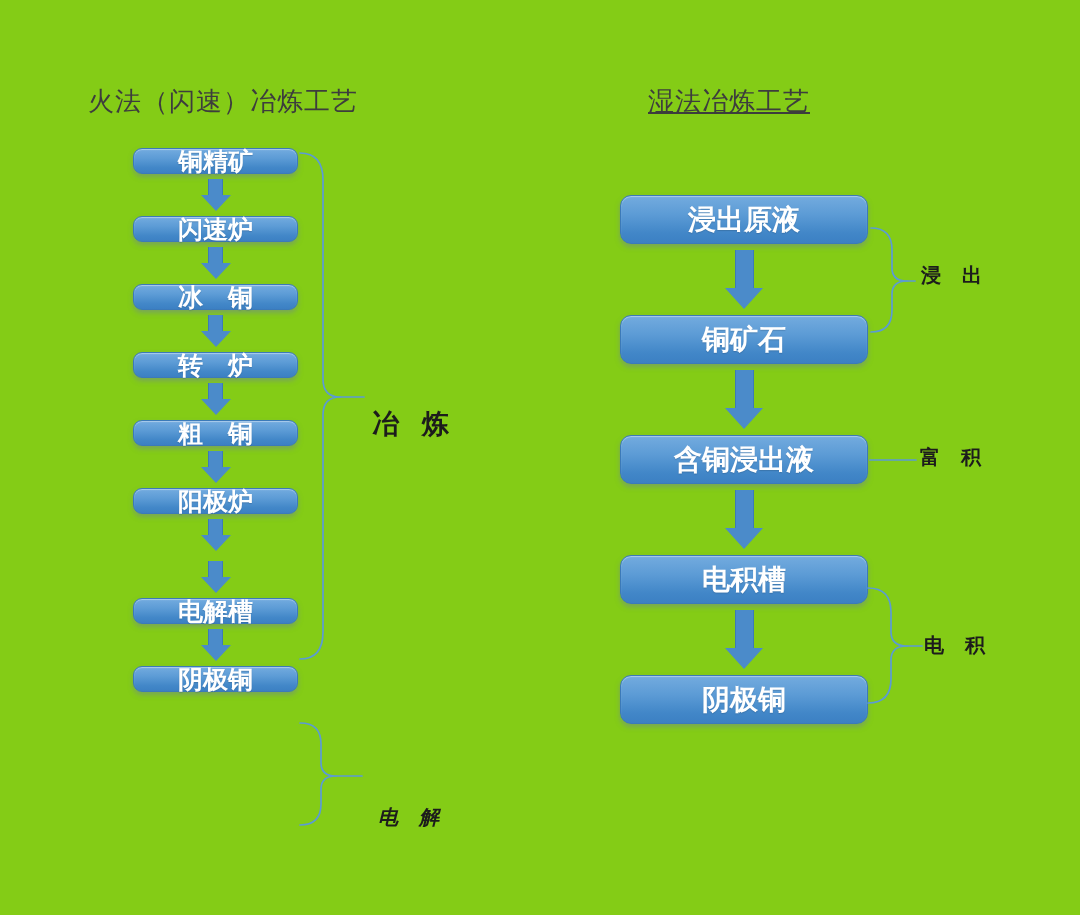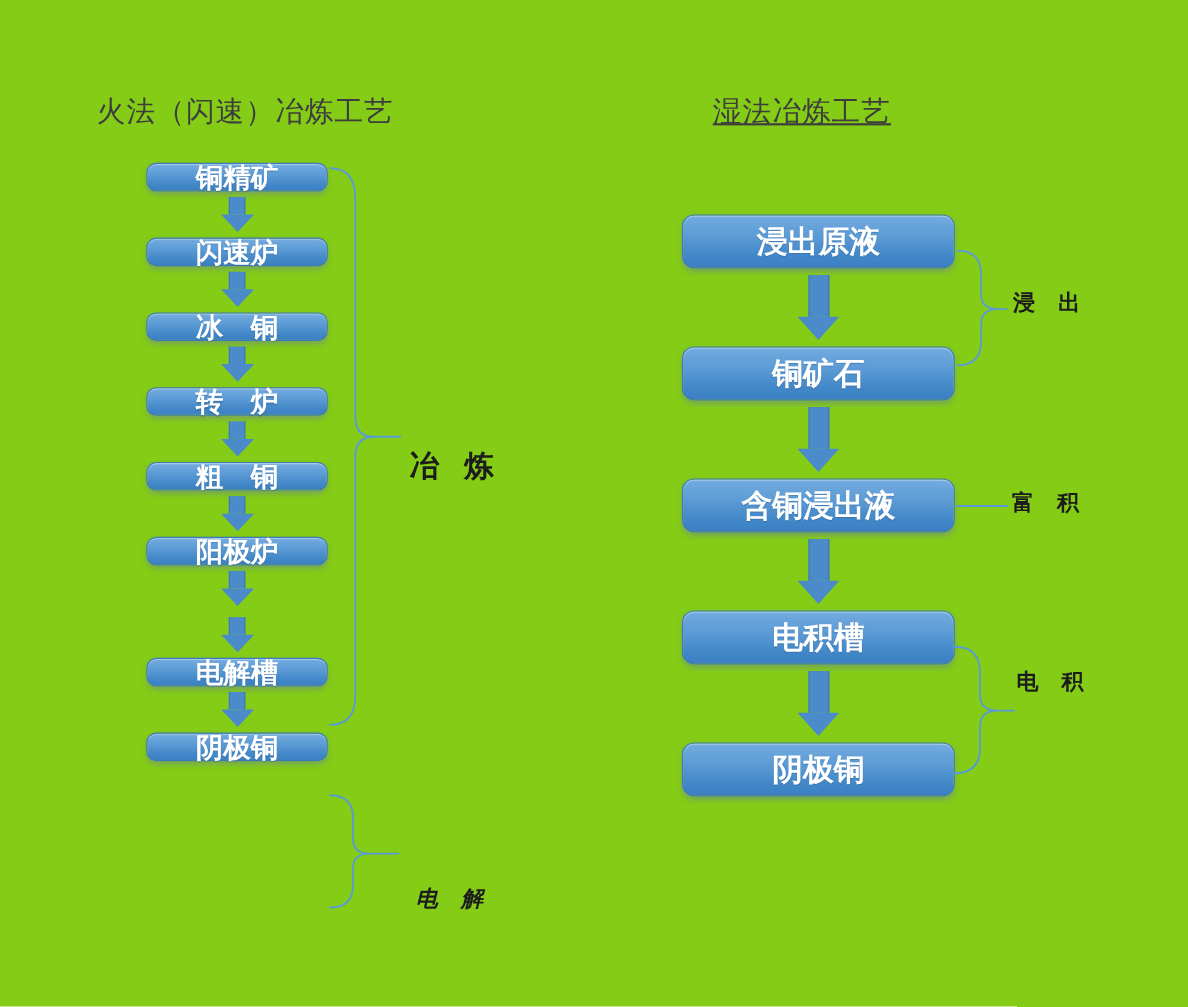--- a/index.html
+++ b/index.html
@@ -191,15 +191,15 @@
 
   <svg class="brace" style="left:868px;top:454px;" width="50" height="12" viewBox="0 0 50 12">
     <line x1="2" y1="6" x2="48" y2="6"></line>
   </svg>
   <div class="stage-label" style="left:920px;top:444px;">富 积</div>
 
   <svg class="brace" style="left:866px;top:581px;" width="64" height="128" viewBox="0 0 64 128">
     <path d="M 2 7 Q 25 7 25 31 L 25 51 Q 25 65 41 65 M 41 65 Q 25 65 25 79 L 25 98 Q 25 122 2 122"></path>
     <line x1="41" y1="65" x2="56" y2="65"></line>
   </svg>
-  <div class="stage-label" style="left:924px;top:606px;">电 积</div>
+  <div class="stage-label" style="left:924px;top:632px;">电 积</div>
 
 </div>
 
 </body></html>

